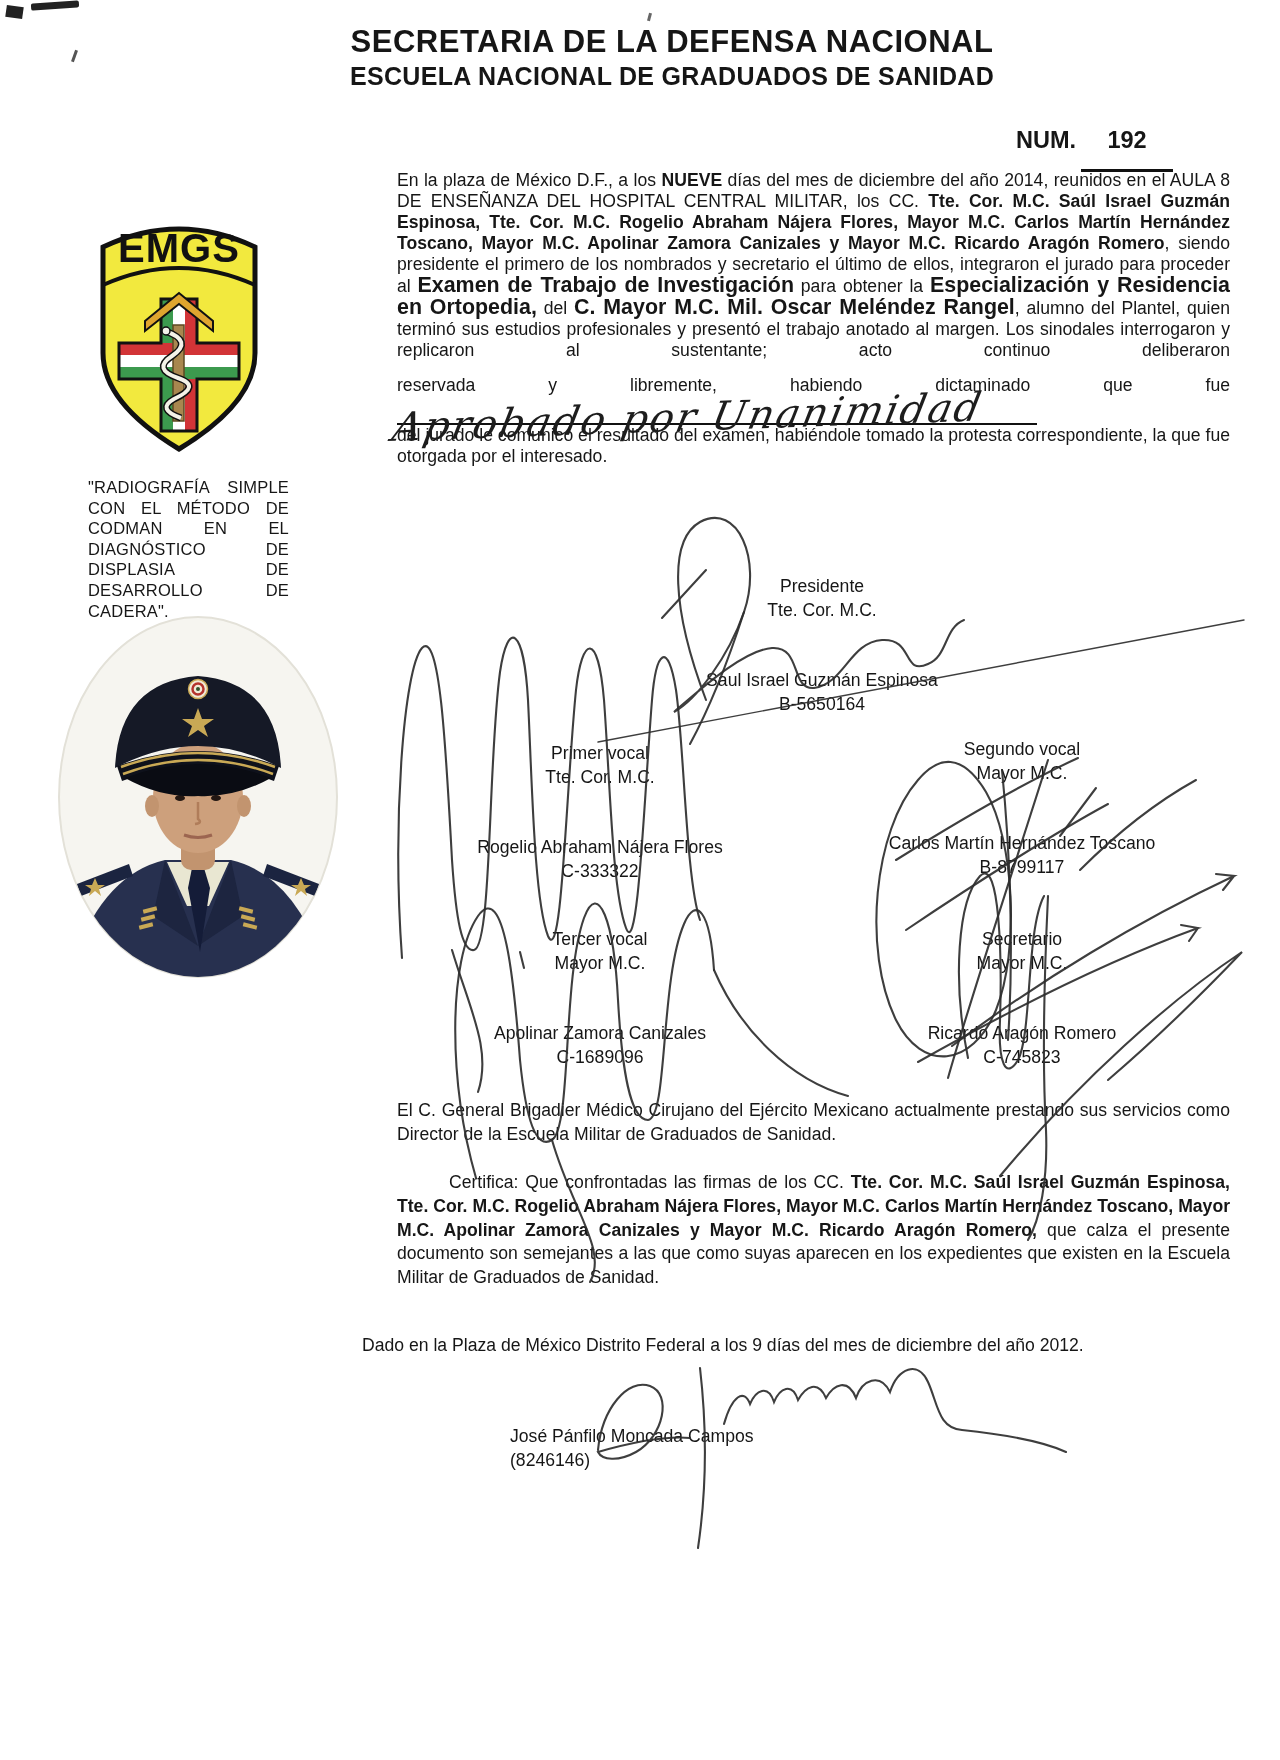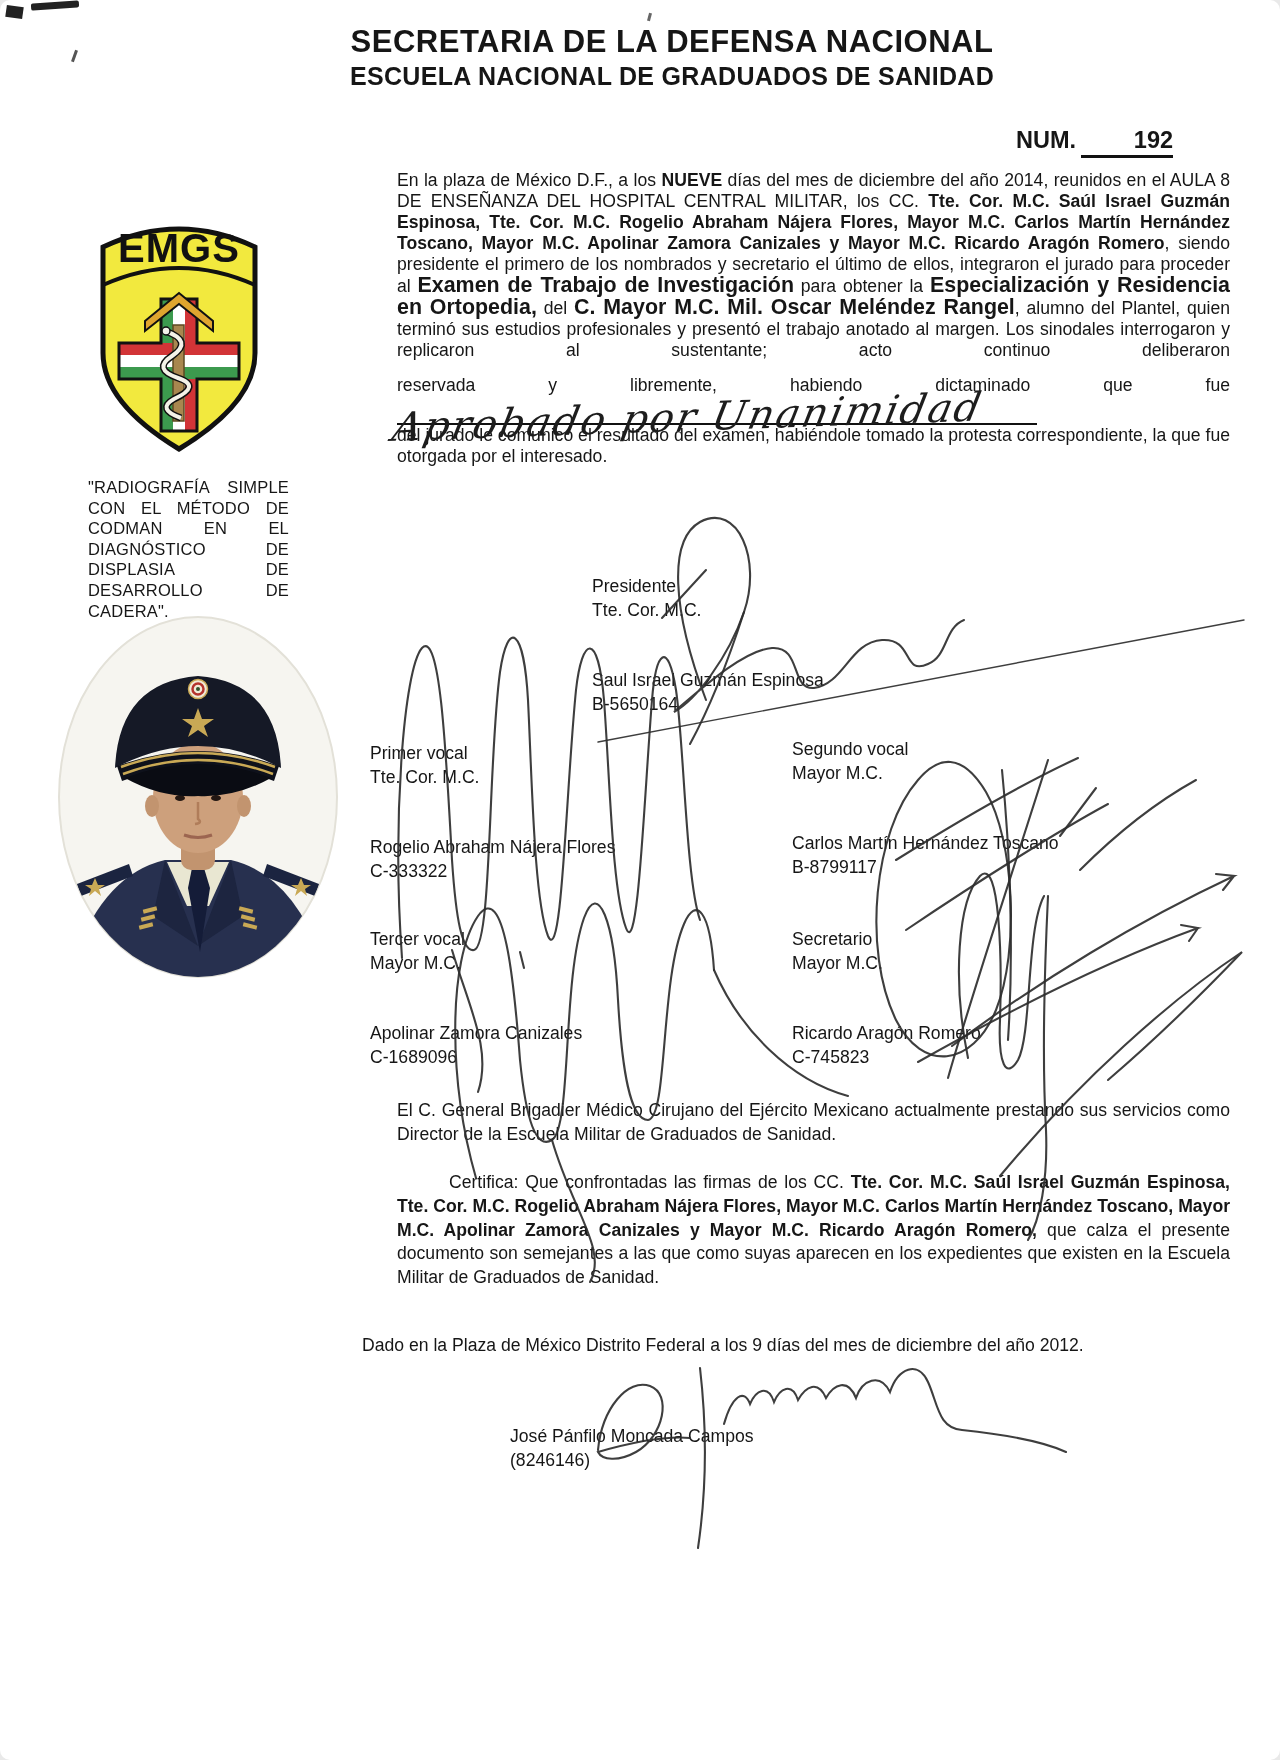--- a/index.html
+++ b/index.html
@@ -1,30 +1,30 @@
 <!DOCTYPE html>
 <html><head>
 <meta charset="utf-8">
 <style>
   html,body{margin:0;padding:0;background:#e9e9e9;}
   .page{position:relative;width:1280px;height:1760px;margin:0 auto;background:#ffffff;
-        font-family:"Liberation Sans",sans-serif;color:#161616;overflow:hidden;border-radius:10px;}
+        font-family:"Liberation Sans",sans-serif;color:#161616;overflow:hidden;}
 
   
   .artifact{position:absolute;background:#222;}
 
   
   .t1{position:absolute;top:24px;left:64px;width:1216px;text-align:center;
       font-size:31px;font-weight:bold;letter-spacing:.5px;}
   .t2{position:absolute;top:62px;left:64px;width:1216px;text-align:center;
       font-size:25px;font-weight:bold;letter-spacing:.3px;}
   .acta{position:absolute;left:157px;top:127px;font-size:23.5px;font-weight:bold;}
   .num-wrap{position:absolute;left:1016px;top:127px;font-size:23.5px;font-weight:bold;}
-  .num-line{display:inline-block;width:92px;text-align:right;border-bottom:3px solid #111;
-            margin-left:5px;padding-bottom:1px;}
+  .num-line{display:inline-block;width:92px;text-align:center;border-bottom:3px solid #111;
+            margin-left:5px;padding-bottom:15px;}
 
   
   .badge{position:absolute;left:93px;top:205px;width:172px;height:252px;}
   .thesis{position:absolute;left:88px;top:477px;width:201px;font-size:16.5px;
           line-height:20.6px;text-align:justify;letter-spacing:.2px;}
   .photo{position:absolute;left:57px;top:616px;width:282px;height:363px;}
 
   
   .bodycol{position:absolute;left:397px;top:170px;width:833px;font-size:17.6px;
            line-height:21px;text-align:justify;}
@@ -34,21 +34,21 @@
   .spread{text-align:justify;text-align-last:justify;margin-top:14px;}
   .result-line{display:flex;align-items:flex-end;height:27px;margin-top:2px;}
   .blank{position:relative;width:640px;border-bottom:2.5px solid #111;height:25px;}
   .handwriting{position:absolute;left:-6px;bottom:-15px;white-space:nowrap;
                font-family:"DejaVu Serif",serif;font-style:italic;font-size:40px;
                color:#1d1d1d;letter-spacing:2px;transform:skewX(-13deg) rotate(-2deg);
                transform-origin:left bottom;pointer-events:none;}
   .after-blank{margin-left:auto;}
 
   
-  .sig-block{position:absolute;width:460px;font-size:17.6px;line-height:24px;}
+  .sig-block{position:absolute;width:460px;text-align:center;font-size:17.6px;line-height:24px;}
   .sig-gap{height:46px;}
   .sb-presidente{left:592px;top:574px;}
   .sb-primer{left:370px;top:741px;}
   .sb-segundo{left:792px;top:737px;}
   .sb-tercer{left:370px;top:927px;}
   .sb-secretario{left:792px;top:927px;}
 
   
   .p-director{position:absolute;left:397px;top:1099px;width:833px;font-size:17.6px;
               line-height:23.8px;text-align:justify;}

